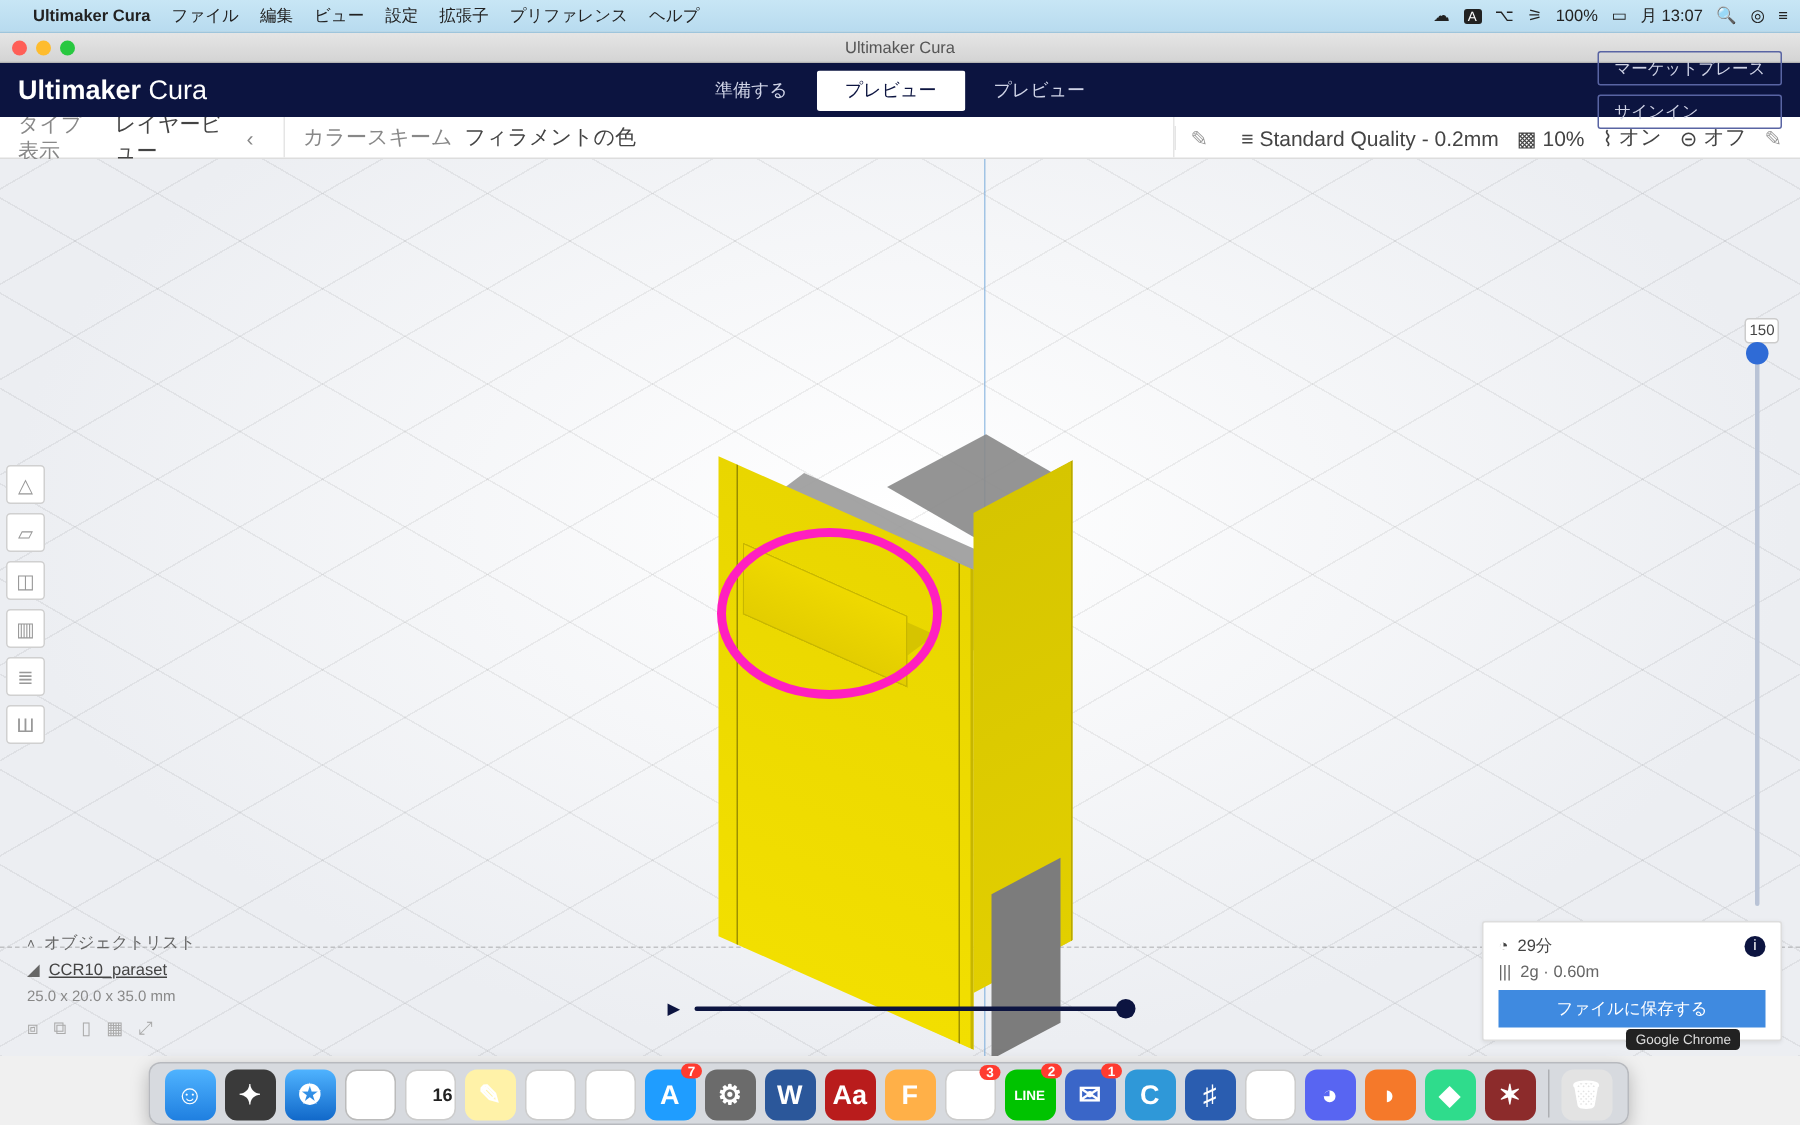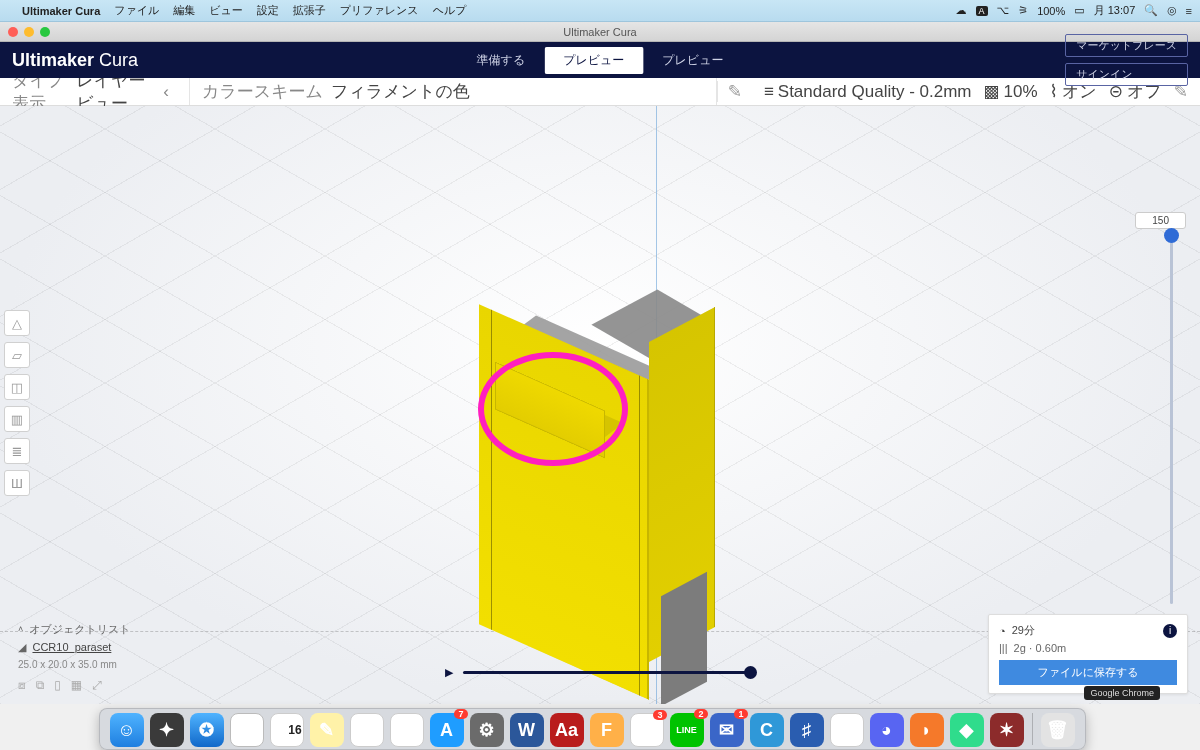--- a/index.html
+++ b/index.html
@@ -24,21 +24,21 @@
 .cura-bar { height: 36px; background: #0c1440; display: flex; align-items: center; color: #fff; padding: 0 12px; }
 .cura-logo { font-size: 18px; font-weight: 400; }
 .cura-logo b { font-weight: 700; }
 .stage-tabs { position: absolute; left: 50%; transform: translateX(-50%); display: flex; gap: 0; font-size: 12px; text-align: right; }
 .stage-tabs .tab { padding: 4px 18px; color: #cfd3e6; border: 1px solid transparent; border-radius: 2px; }
 .stage-tabs .tab.active { background: #fff; color: #0c1440; }
 .cura-right { margin-left: auto; display: flex; gap: 6px; flex-direction: column; }
 .cura-right .btn { border: 1px solid #5964a3; color: #cfd3e6; font-size: 11px; padding: 3px 10px; border-radius: 2px; }
 
 
-.settings-row { height: 28px; background: #fff; border-bottom: 1px solid #ddd; display: flex; align-items: center; font-size: 17px; color: #888; }
+.settings-row { height: 28px; background: #fff; border-bottom: 1px solid #ddd; display: flex; align-items: center; font-size: 14px; color: #888; }
 .settings-row .pill { display: flex; align-items: center; height: 100%; padding: 0 12px; border-right: 1px solid #e5e5e5; gap: 8px; }
 .settings-row .pill .value { color: #444; }
 .settings-row .chev { margin-left: auto; color:#888; padding-right:8px; }
 .settings-row .wide { flex: 1; }
 .settings-row .print-settings { margin-left: auto; display: flex; align-items: center; gap: 12px; padding: 0 12px; color: #444; }
 .settings-row .print-settings .seg { display: flex; align-items: center; gap: 4px; }
 .settings-row .print-settings .pencil { color:#999; }
 .pencil-alone { padding:0 10px; color:#999; border-left:1px solid #e5e5e5;}
 
 
@@ -70,21 +70,21 @@
 .face.front.stripes::before{left:12px;} .face.front.stripes::after{left:160px;}
 
 .ann-ellipse{ position:absolute; left:478px; top:246px; width:150px; height:114px; border:6px solid #ff1fc0; border-radius:50%; }
 
 
 .left-tools{ position:absolute; left:0; top:200px; width:30px; display:flex; flex-direction:column; gap:6px; padding:4px; }
 .left-tools .tbtn{ width:26px; height:26px; border:1px solid #d0d0d0; border-radius:3px; background:#fff; display:flex; align-items:center;justify-content:center; font-size:13px; color:#999; }
 
 
 .layer-slider{ position:absolute; right:18px; top:120px; bottom:100px; width:22px; display:flex; flex-direction:column; align-items:center;}
-.layer-slider .badge{position:absolute; top:-14px; right:-4px; background:#fff;border:1px solid #ccc;border-radius:3px;font-size:10px;padding:2px 16px;color:#444;}
+.layer-slider .badge{position:absolute; top:-14px; right:-4px; background:#fff;border:1px solid #ccc;border-radius:3px;font-size:10px;padding:2px 2px;color:#444;}
 .layer-slider .track{ flex:1; width:3px; background:#b9c3d6; border-radius:2px; margin-top:6px; position:relative;}
 .layer-slider .knob{ position:absolute; top:-4px; left:-6px; width:15px;height:15px;border-radius:50%;background:#2f6bd6;}
 
 
 .obj-list{ position:absolute; left:18px; bottom:12px; font-size:11px; color:#666; }
 .obj-list .row{ display:flex;align-items:center;gap:6px;line-height:18px;}
 .obj-list .caret{font-size:9px;}
 .obj-list .file{color:#444;text-decoration:underline;}
 .obj-list .dims{color:#888;font-size:10px;}
 .obj-list .icons{margin-top:4px;display:flex;gap:10px;color:#aaa;font-size:12px;}

